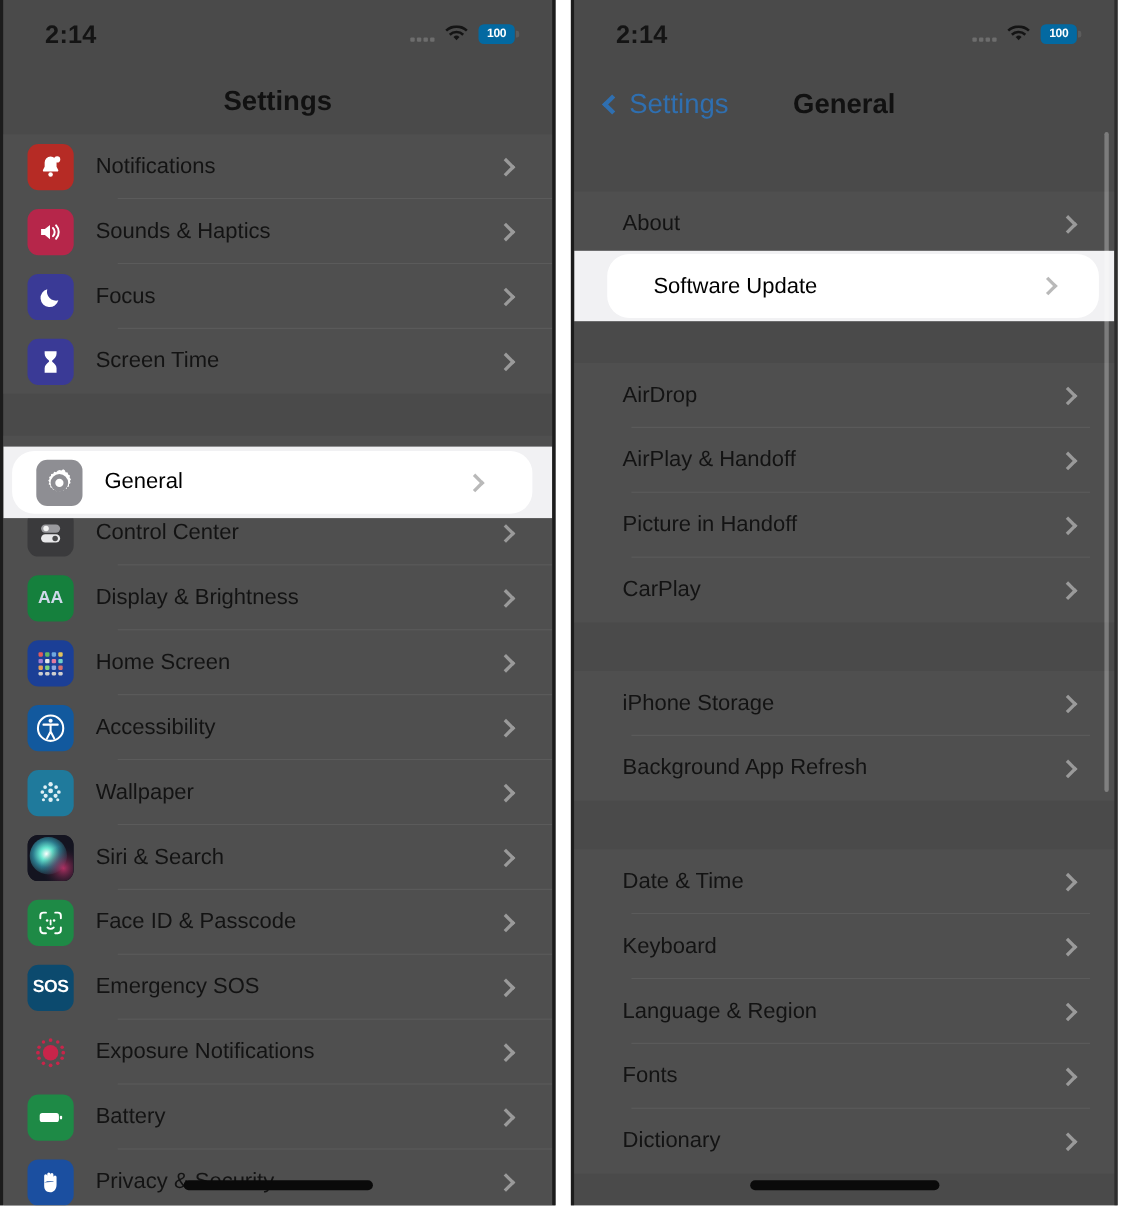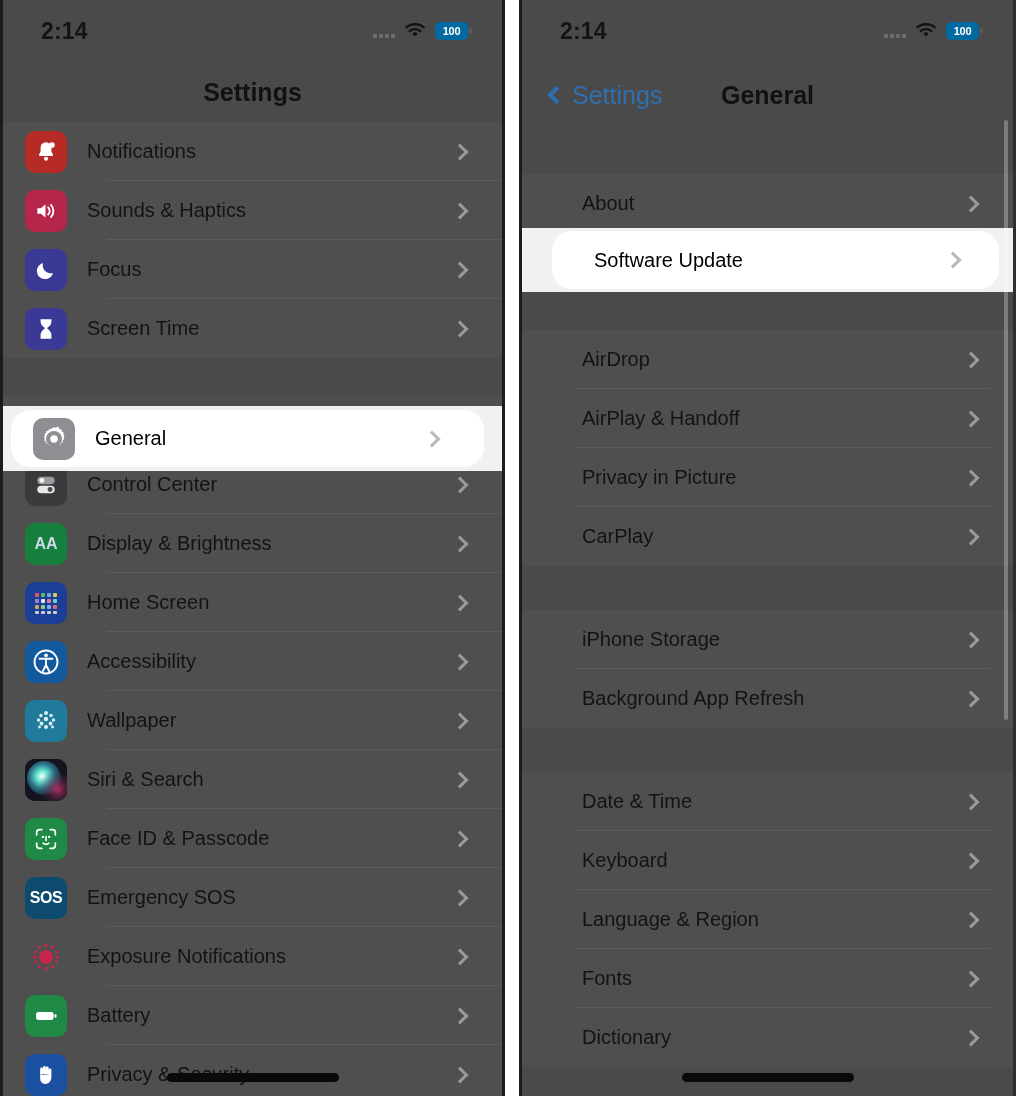--- a/index.html
+++ b/index.html
@@ -72,21 +72,21 @@
 
   .row {
     position: relative;
     display: flex; align-items: center;
     height: 59px;
     padding-left: 22px;
   }
   .row .sep {
     position:absolute; left: 104px; right: 0; bottom: 0; height: 1px; background: rgba(255,255,255,.07);
   }
-  .row.plain { padding-left: 60px; }
+  .row.plain { padding-left: 44px; }
   .row.plain .sep { left: 52px; right: 22px; }
 
   .icon-app {
     width: 42px; height: 42px; border-radius: 10px;
     display:flex; align-items:center; justify-content:center;
     flex: 0 0 42px;
     color: #fff;
     overflow:hidden;
   }
   .row-label {
@@ -463,21 +463,21 @@
         <span class="row-label">AirDrop</span>
         <span class="chev-r"></span>
         <span class="sep"></span>
       </div>
       <div class="row plain">
         <span class="row-label">AirPlay &amp; Handoff</span>
         <span class="chev-r"></span>
         <span class="sep"></span>
       </div>
       <div class="row plain">
-        <span class="row-label">Privacy in Picture</span>
+        <span class="row-label">Picture in Handoff</span>
         <span class="chev-r"></span>
         <span class="sep"></span>
       </div>
       <div class="row plain nosep">
         <span class="row-label">CarPlay</span>
         <span class="chev-r"></span>
 
       </div>
     </div>
 

